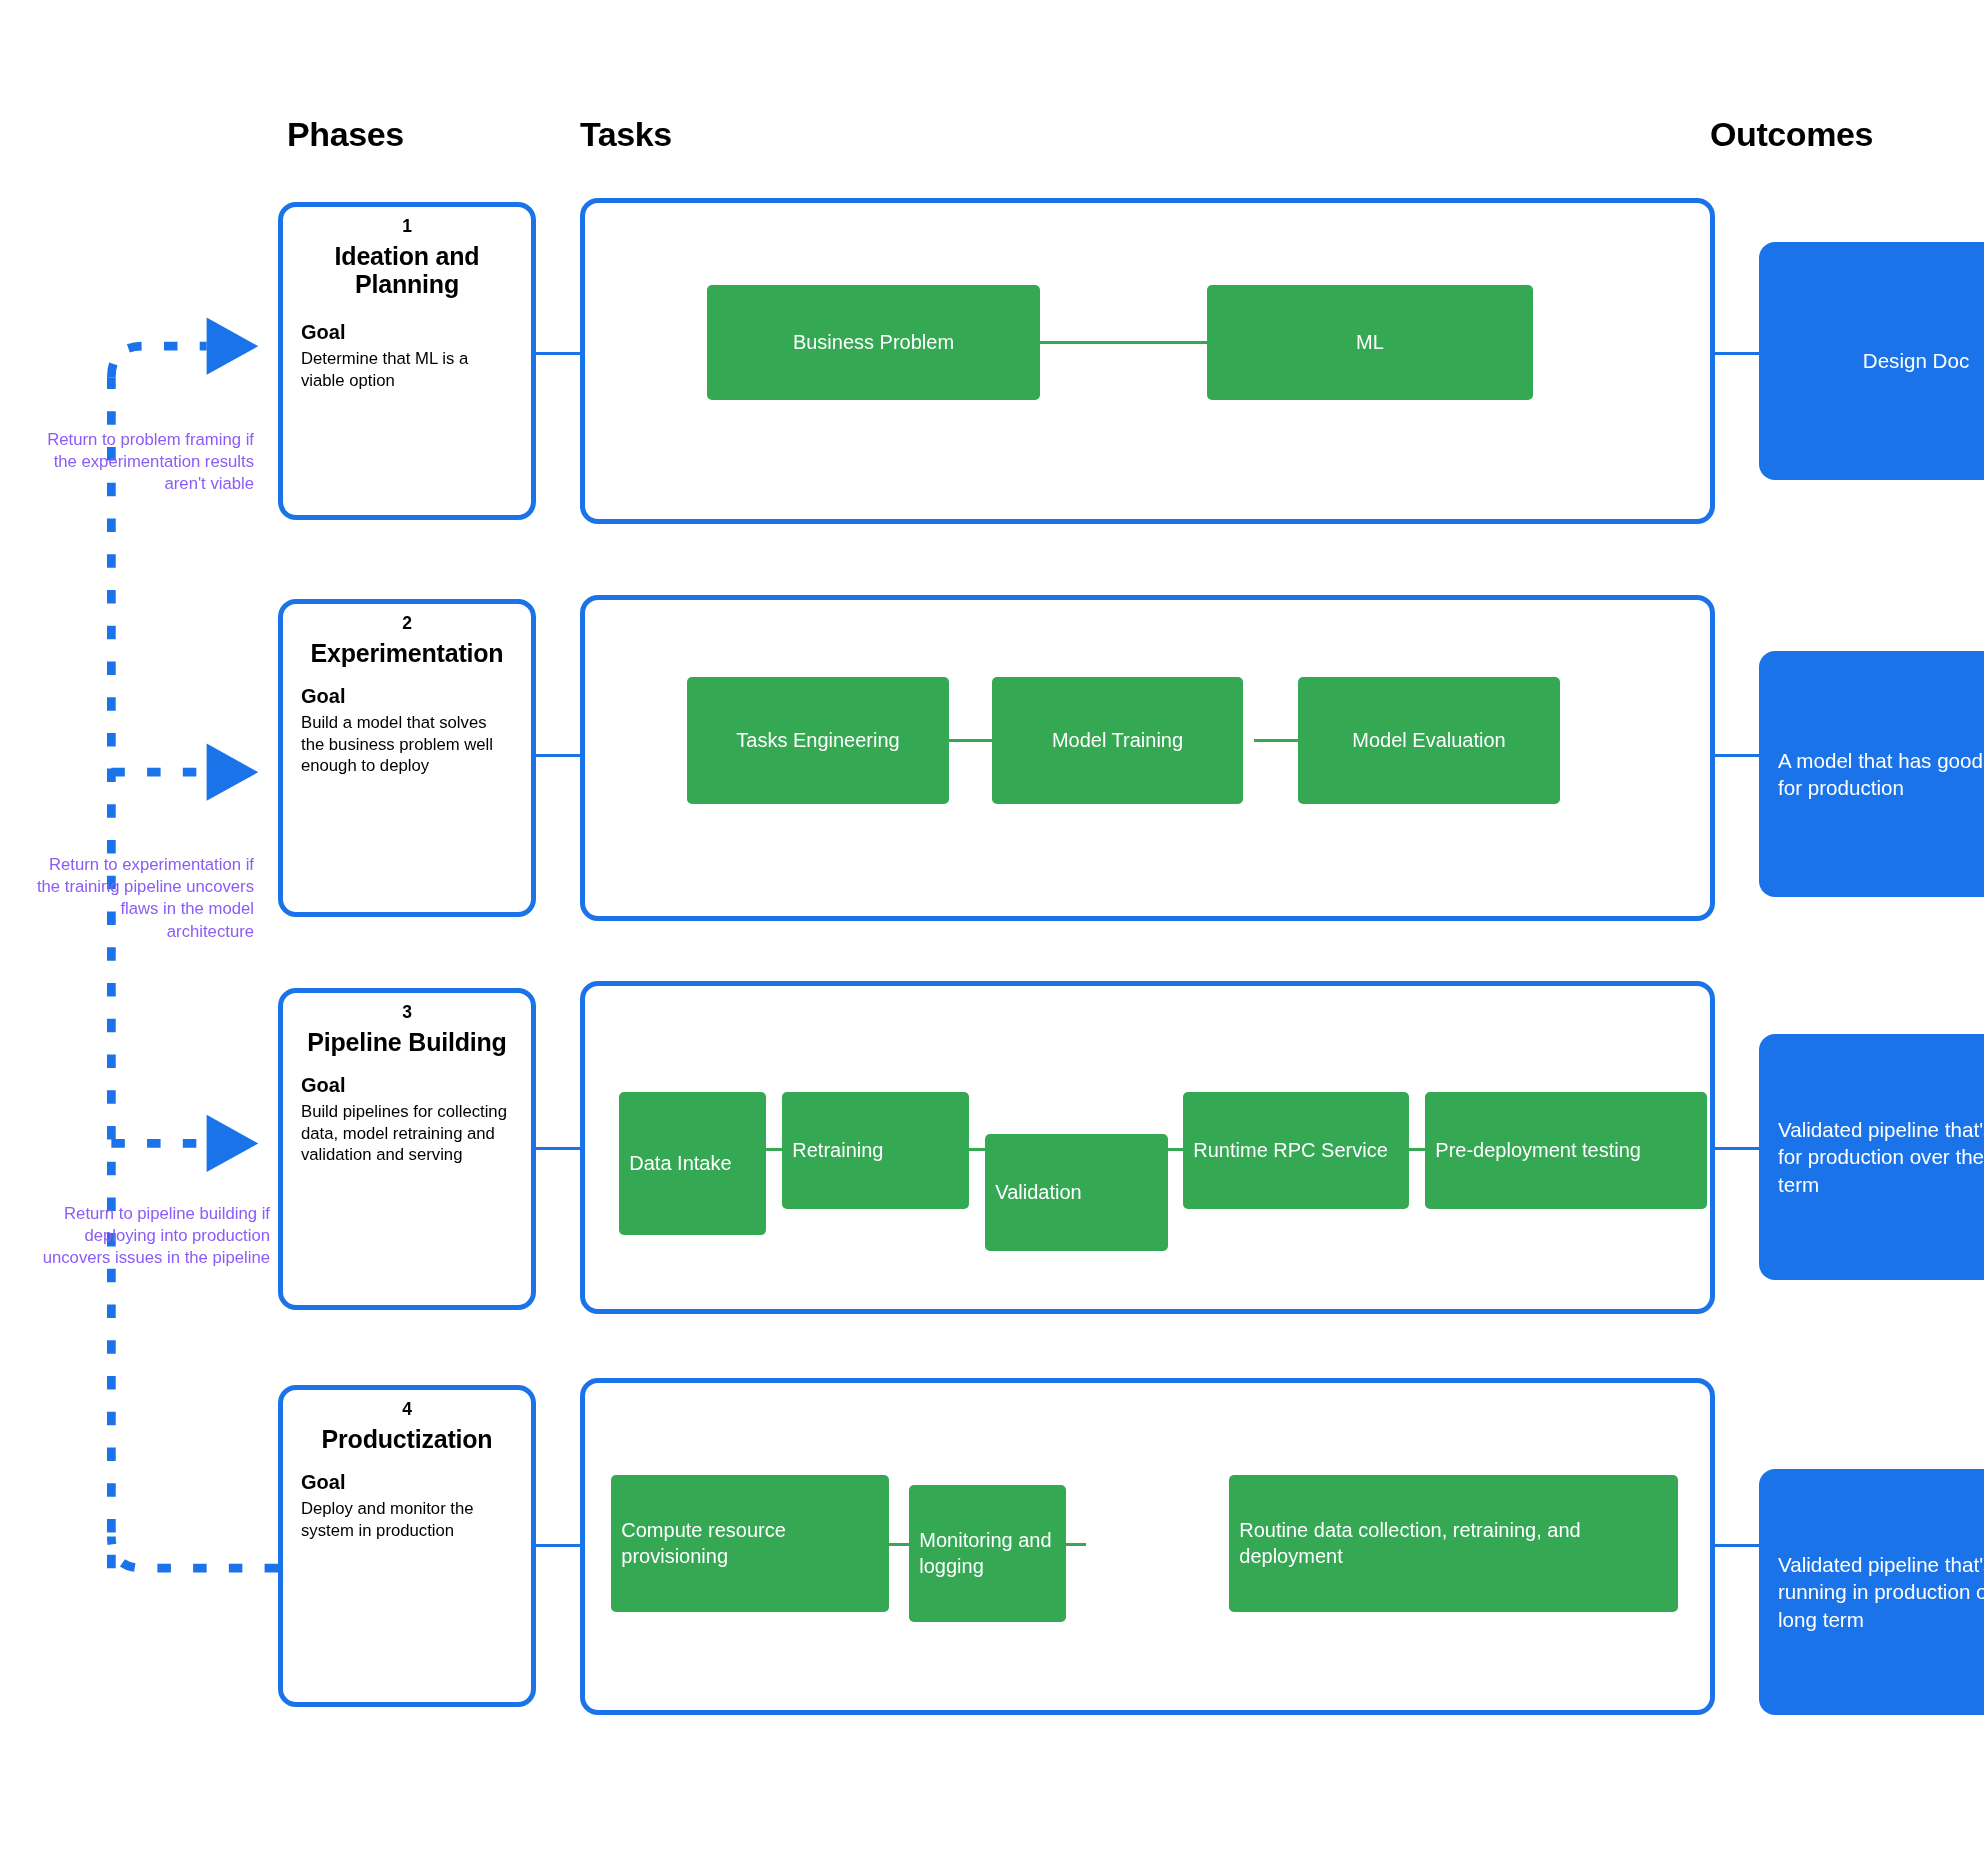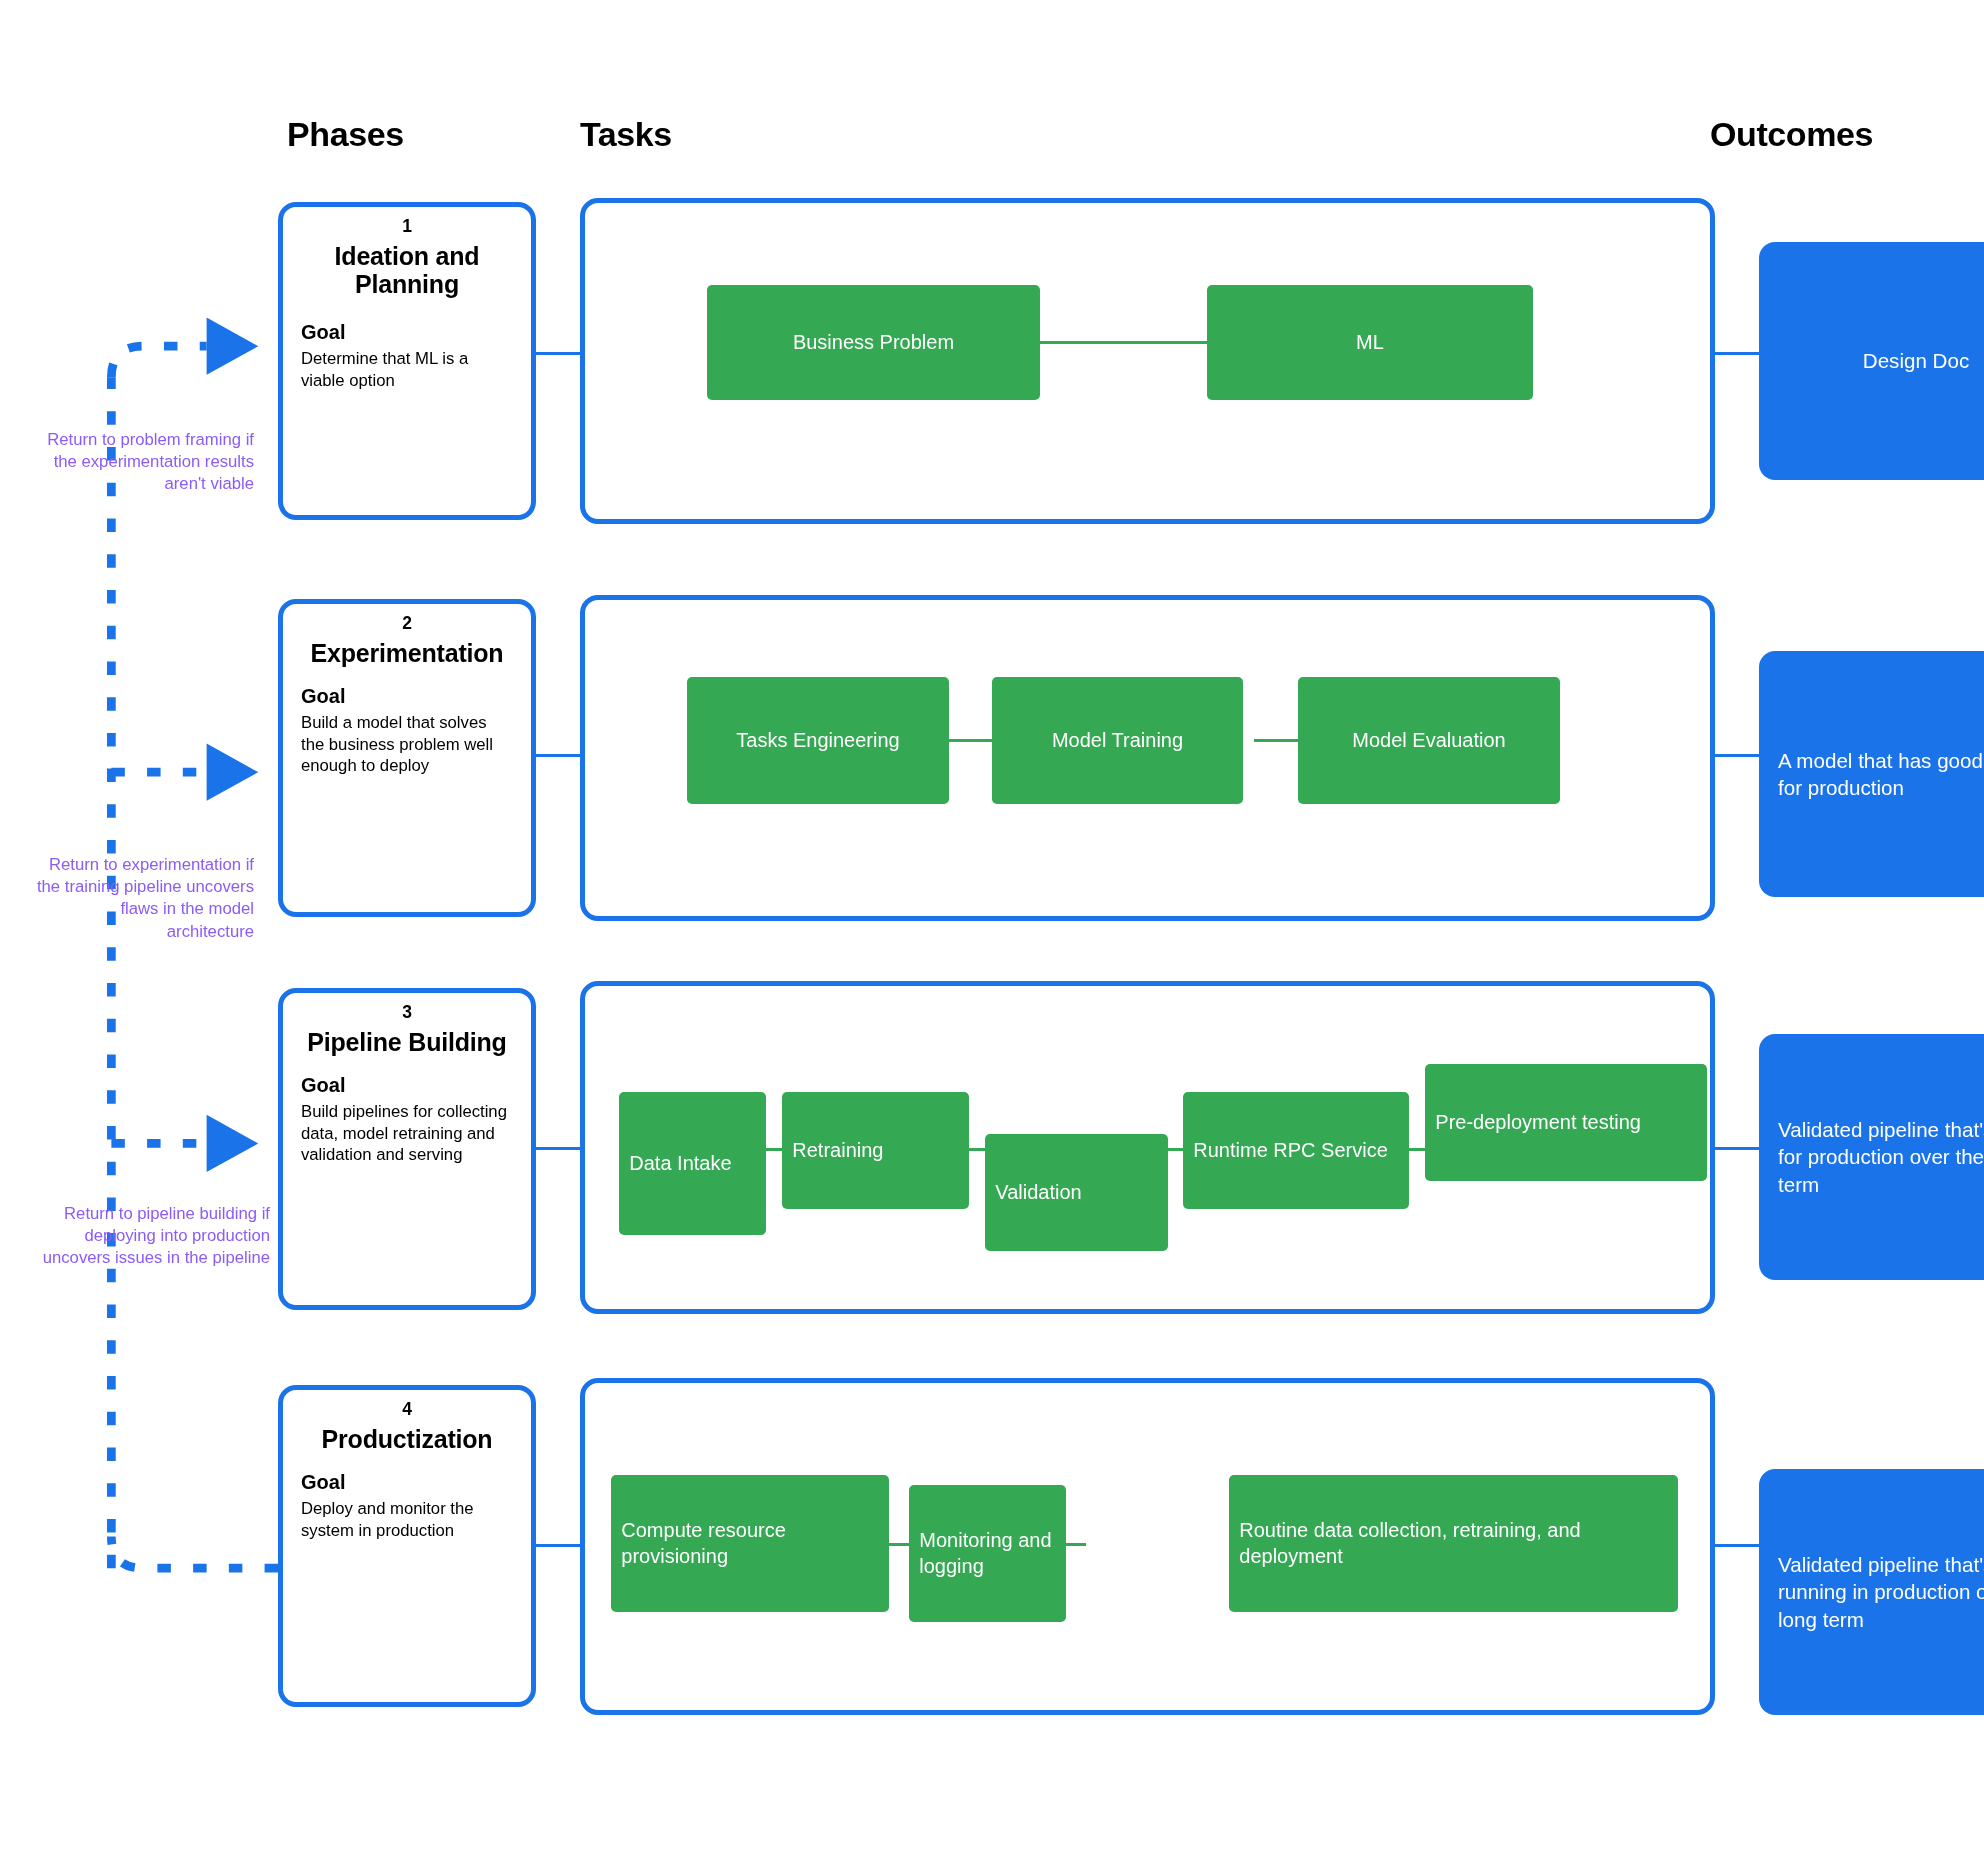--- a/index.html
+++ b/index.html
@@ -241,21 +241,21 @@
   <div class="tasks-panel" style="left:580px; top:981px; width:1135px; height:333px;">
   </div>
   <div class="task" style="left:619px; top:1092px; width:147px; height:143px;">Data Intake</div>
   <div class="green-link" style="left:766px; top:1148px; width:16px;"></div>
   <div class="task" style="left:782px; top:1092px; width:187px; height:117px;">Retraining</div>
   <div class="green-link" style="left:969px; top:1148px; width:16px;"></div>
   <div class="task" style="left:985px; top:1134px; width:183px; height:117px;">Validation</div>
   <div class="green-link" style="left:1167px; top:1148px; width:16px;"></div>
   <div class="task" style="left:1183px; top:1092px; width:226px; height:117px;">Runtime RPC Service</div>
   <div class="green-link" style="left:1409px; top:1148px; width:16px;"></div>
-  <div class="task" style="left:1425px; top:1064px; width:282px; height:117px;">Pre-deployment testing</div>
+  <div class="task" style="left:1425px; top:1092px; width:282px; height:117px;">Pre-deployment testing</div>
 
   <div class="blue-link" style="left:1715px; top:1147px; width:44px;"></div>
   <div class="outcome" style="left:1759px; top:1034px; width:314px; height:246px;">Validated pipeline that's ready for production over the long term</div>
 
   <div class="phase-card phase-4" style="left:278px; top:1385px; width:258px; height:322px;">
     <div class="phase-num">4</div>
     <div class="phase-title">Productization</div>
     <div class="phase-goal-label">Goal</div>
     <div class="phase-goal-text">Deploy and monitor the system in production</div>
   </div>

